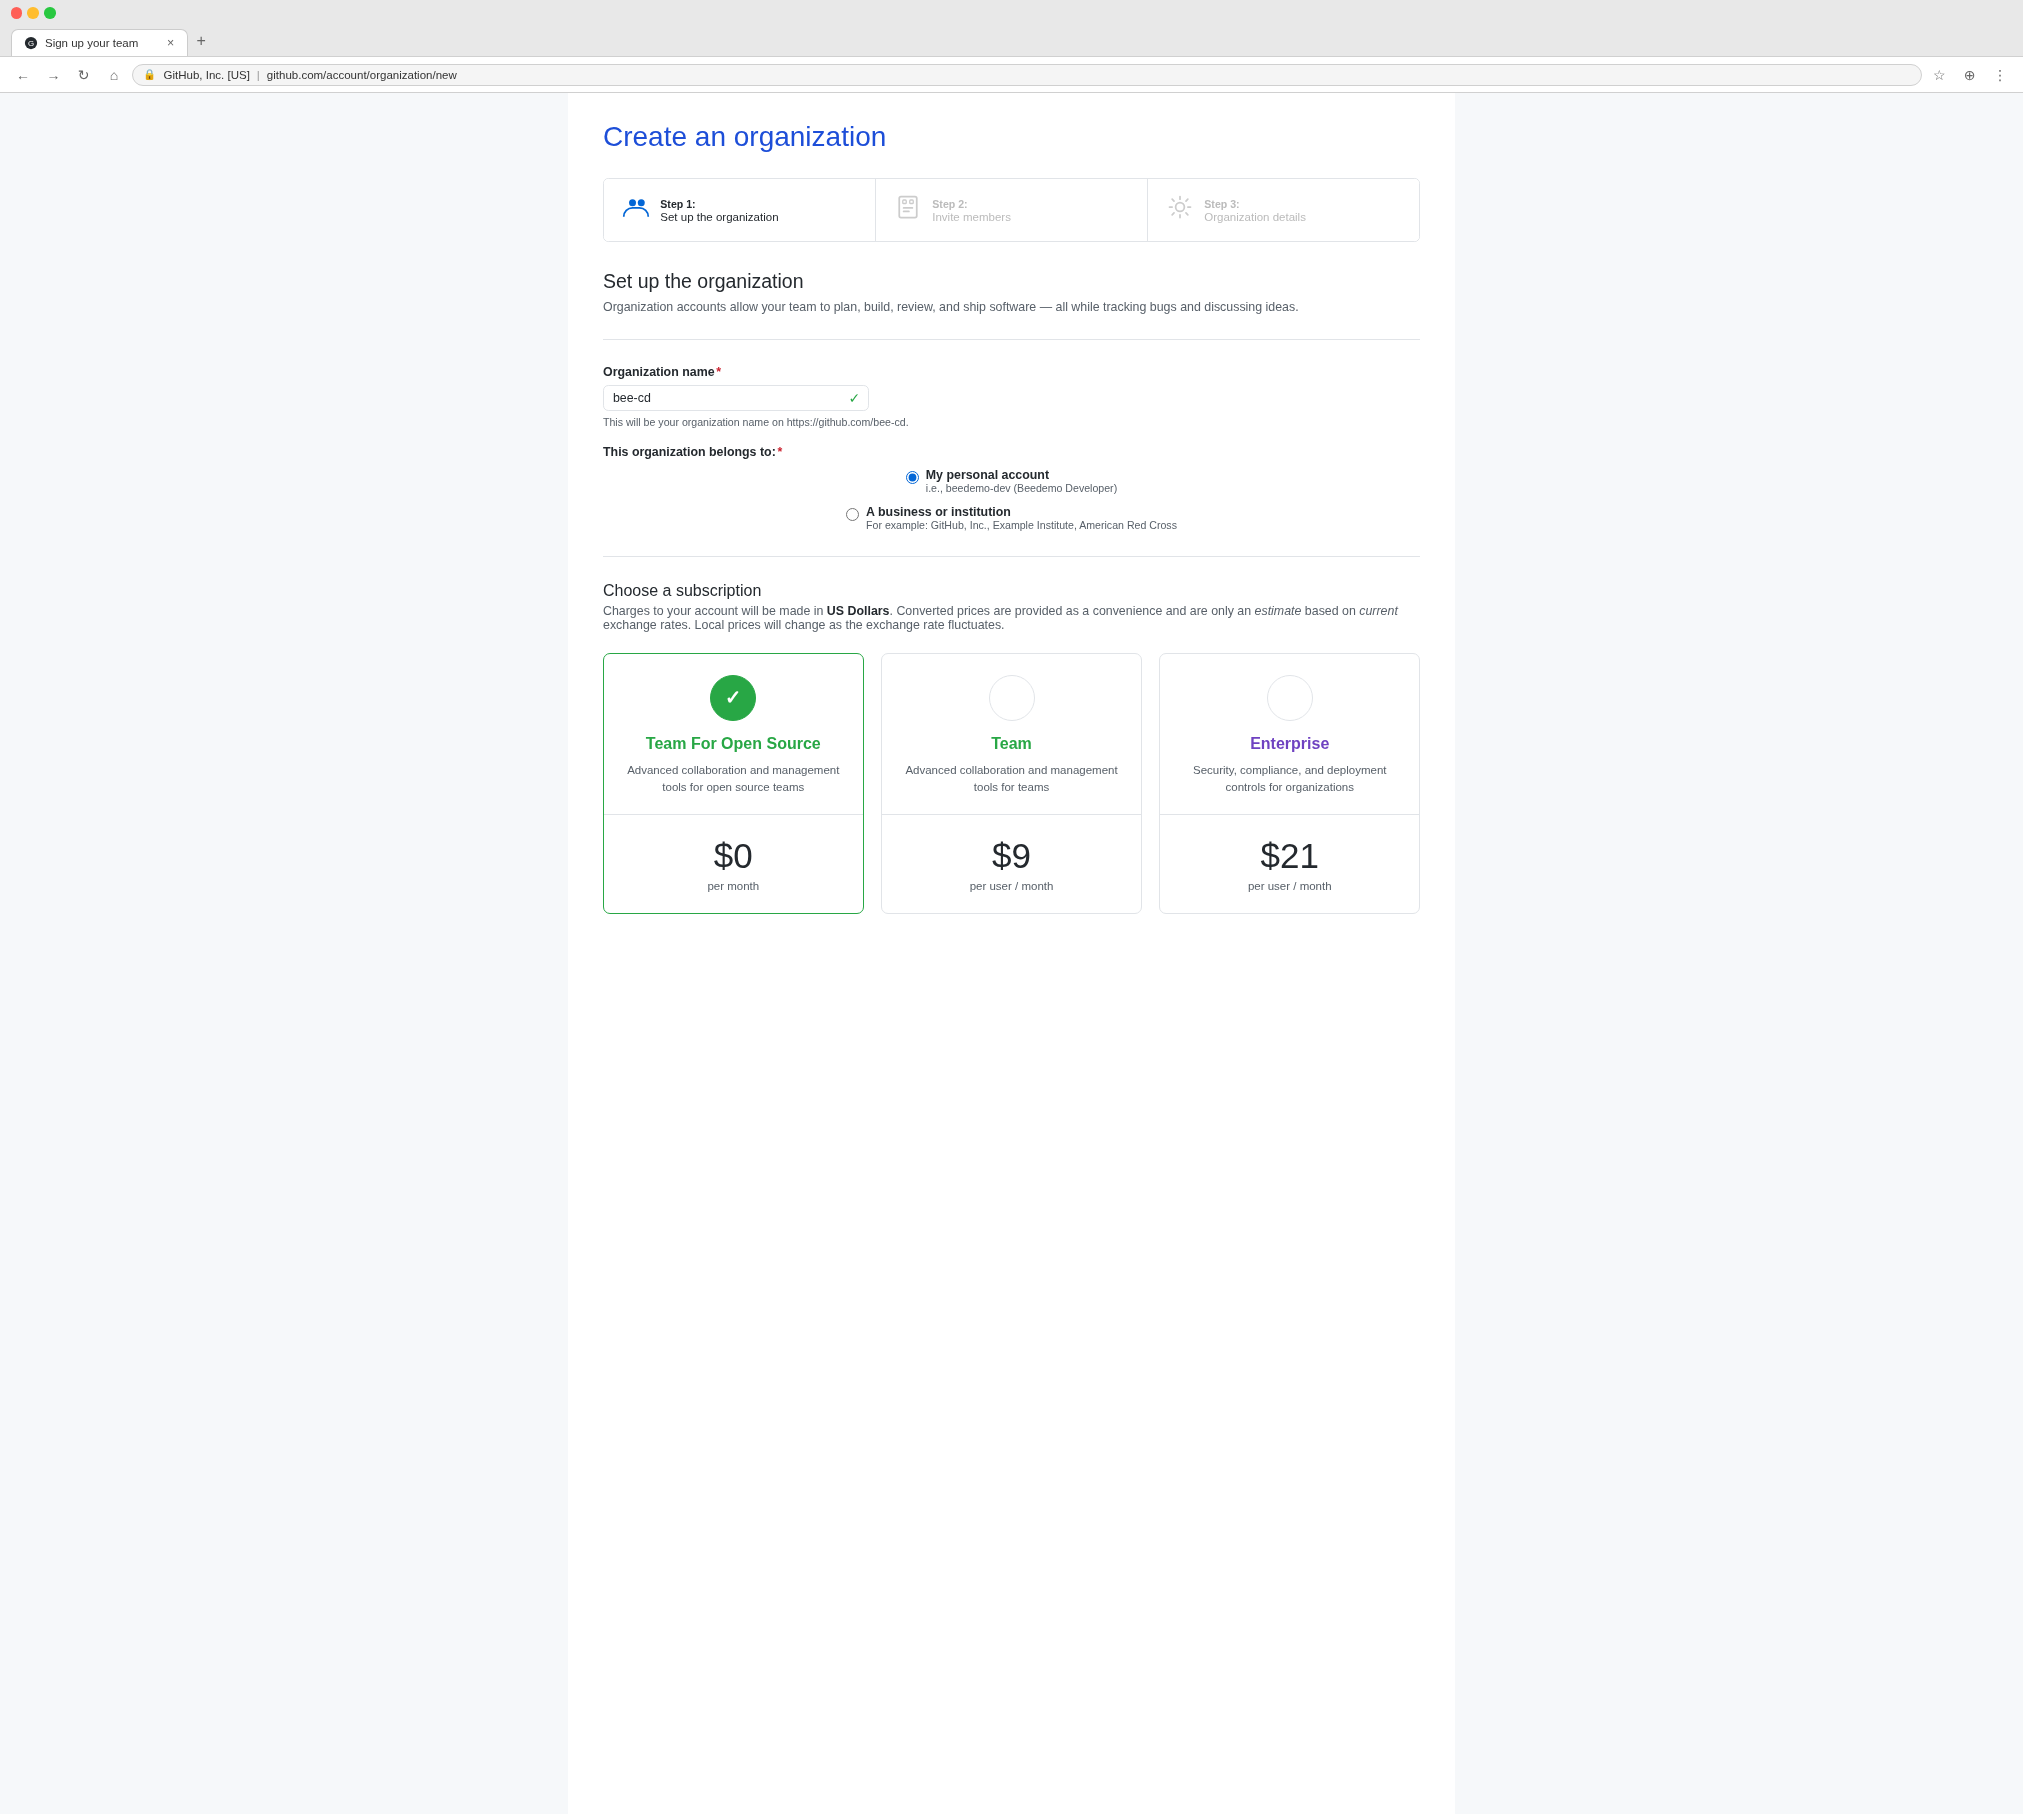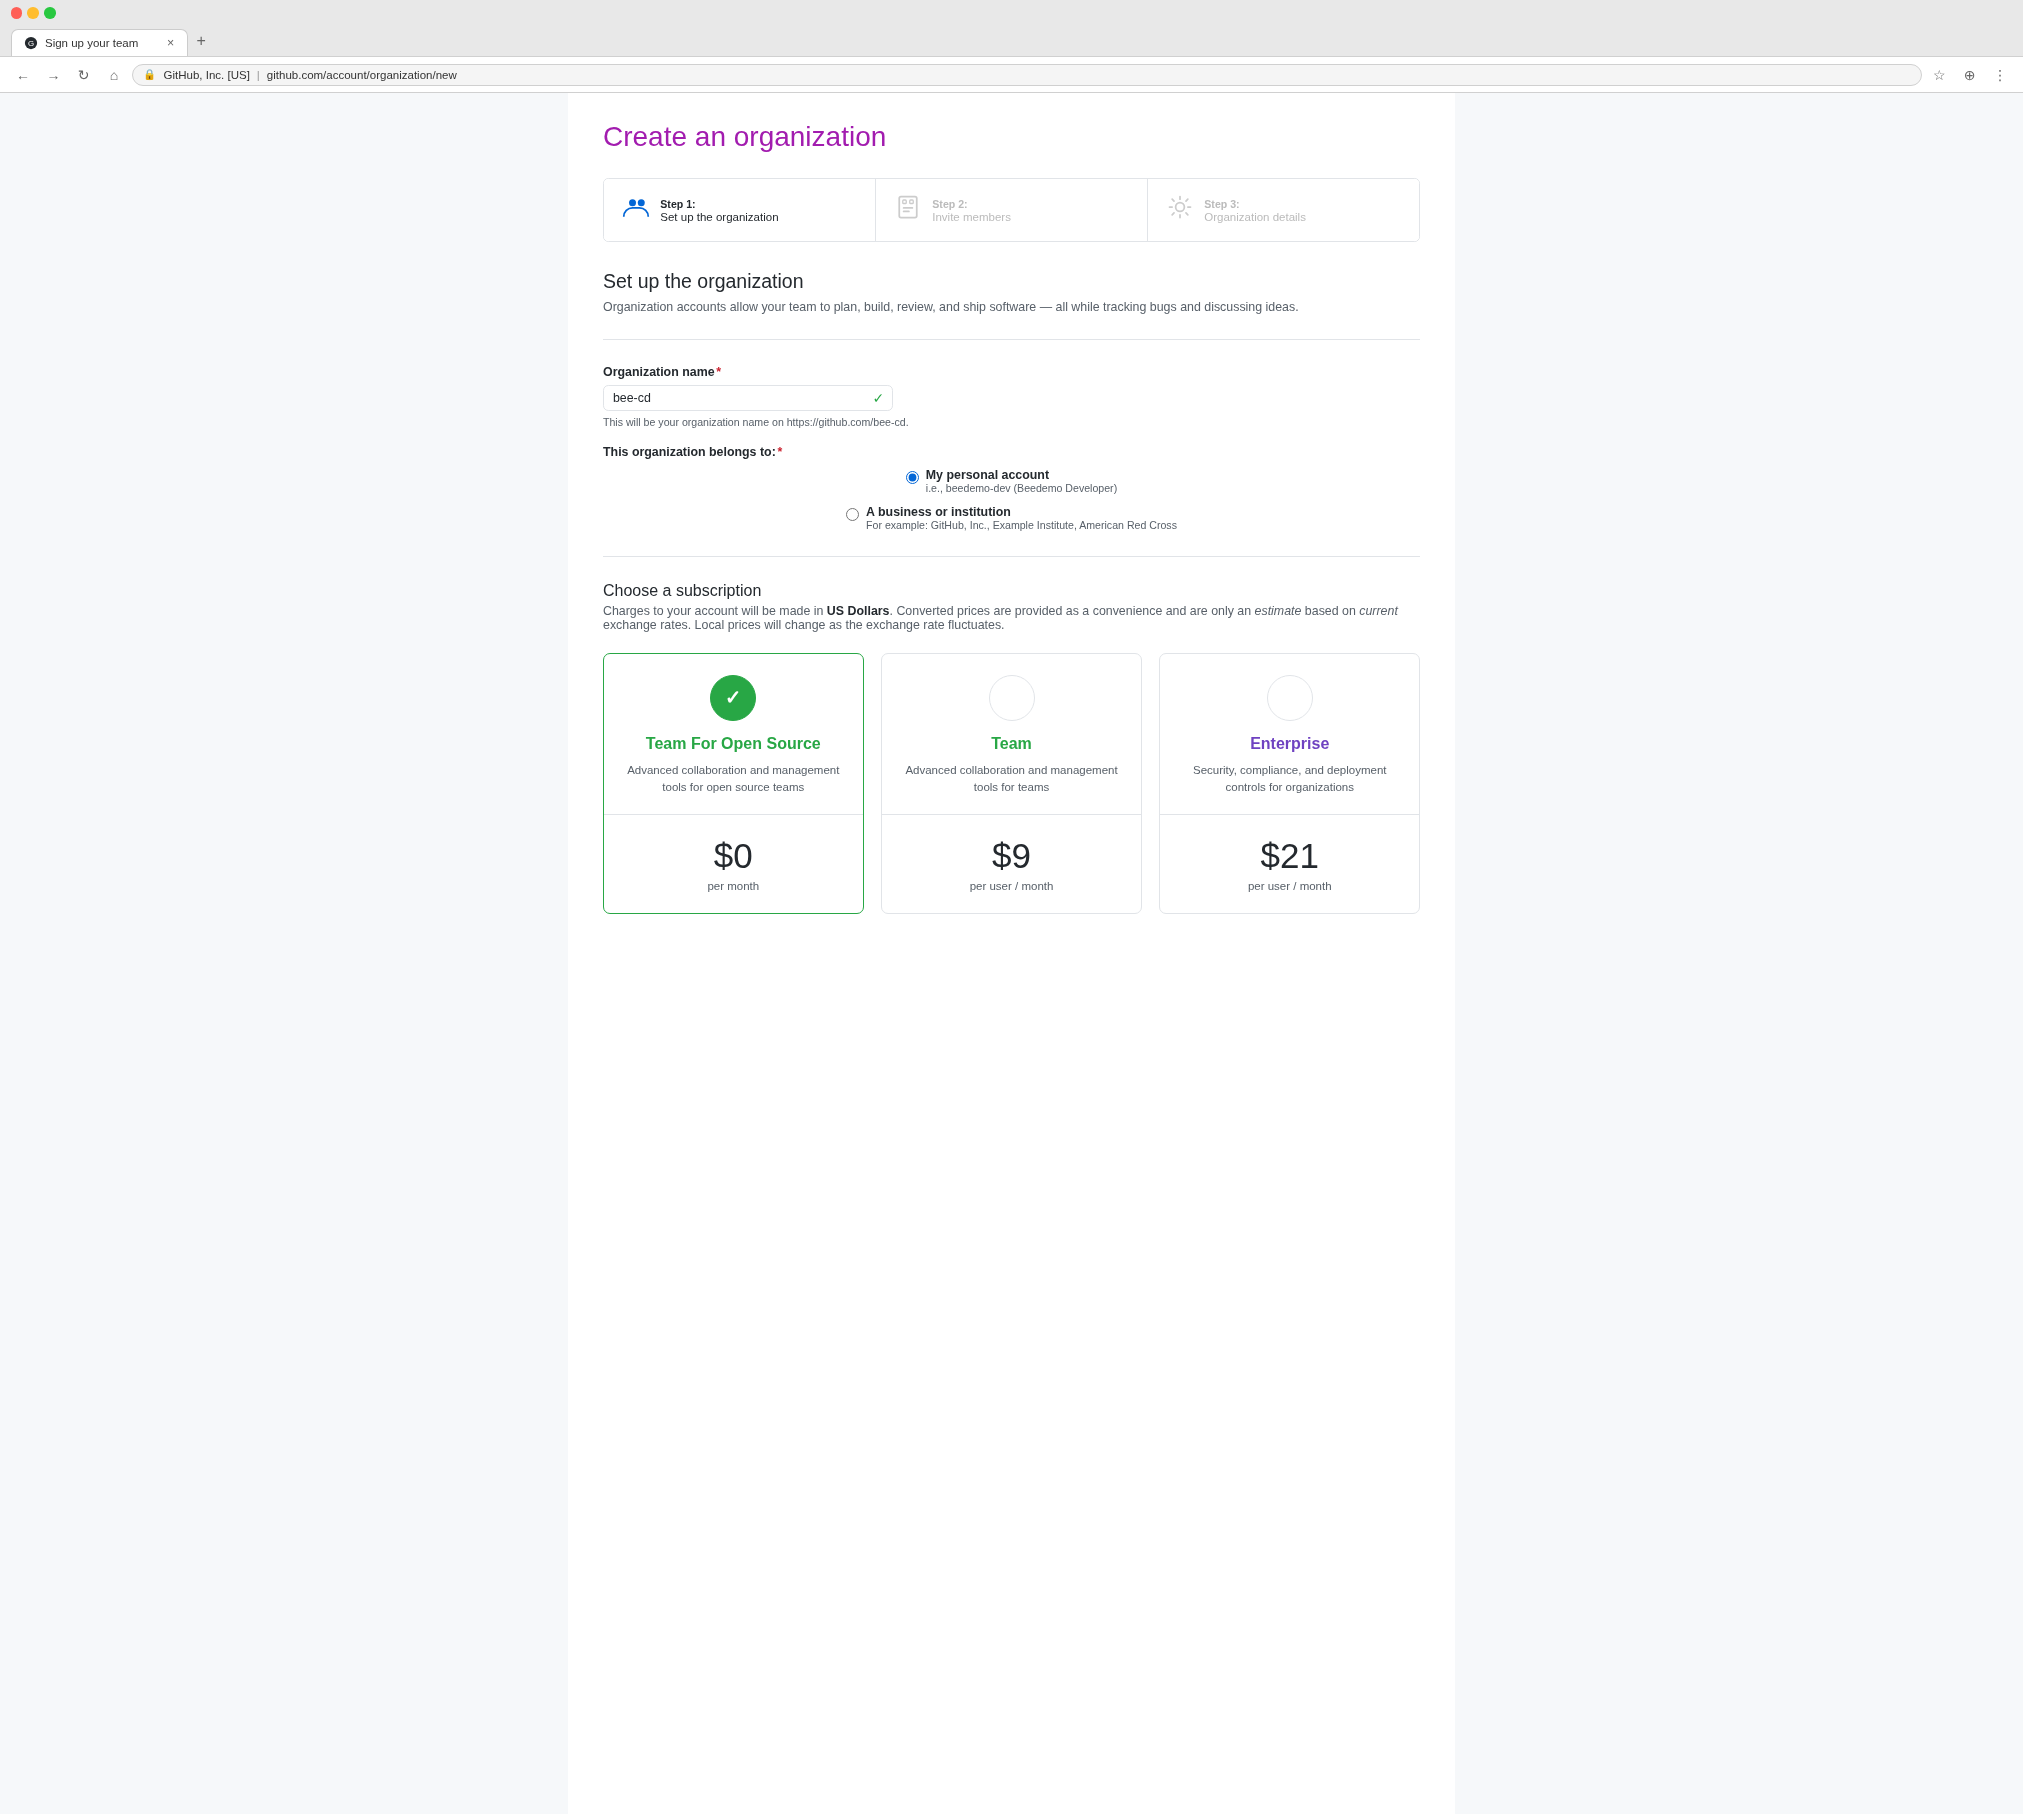--- a/index.html
+++ b/index.html
@@ -115,21 +115,21 @@
       background: #fff;
       max-width: 887px;
       margin: 0 auto;
       padding: 28px 35px 53px;
       min-height: calc(100vh - 89px);
     }
 
     .page-title {
       font-size: 28px;
       font-weight: 400;
-      color: #a21caf;
+      color: #1d4ed8;
       margin-bottom: 25px;
     }
 
     
     .steps-bar {
       display: flex;
       border: 0.9px solid #e1e4e8;
       border-radius: 5.3px;
       overflow: hidden;
       margin-bottom: 28px;
@@ -186,21 +186,21 @@
     .form-label {
       display: block;
       font-size: 12.4px;
       font-weight: 600;
       margin-bottom: 5.3px;
     }
     .required-star { color: #cb2431; margin-left: 1.8px; }
     .input-wrapper {
       position: relative;
       display: inline-block;
-      width: 290px;
+      width: 266px;
     }
     .form-input {
       width: 100%;
       padding: 5.3px 26.6px 5.3px 8.9px;
       border: 0.9px solid #e1e4e8;
       border-radius: 5.3px;
       font-size: 12.4px;
       color: #24292e;
       outline: none;
     }

